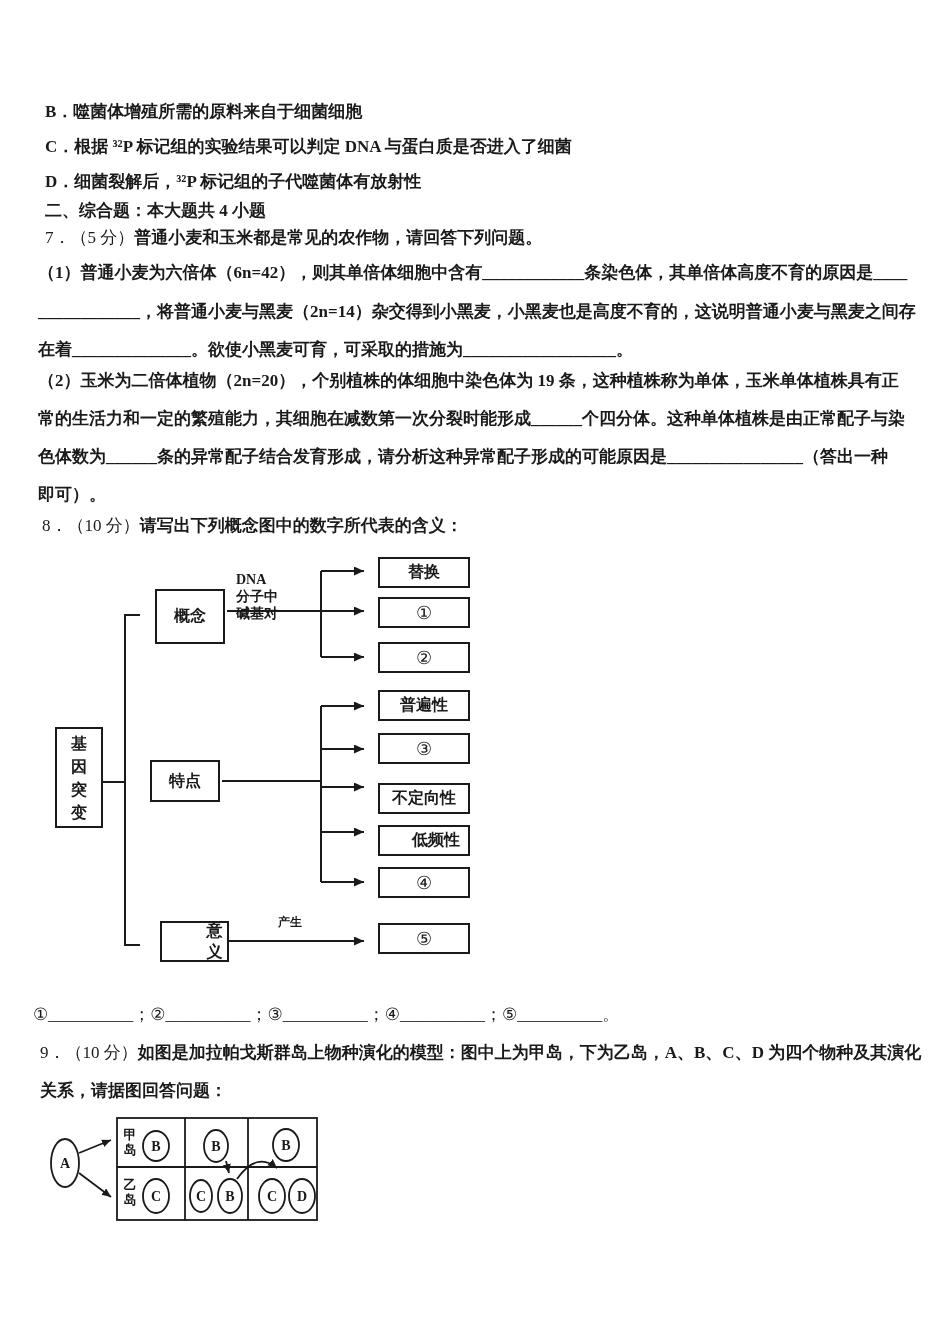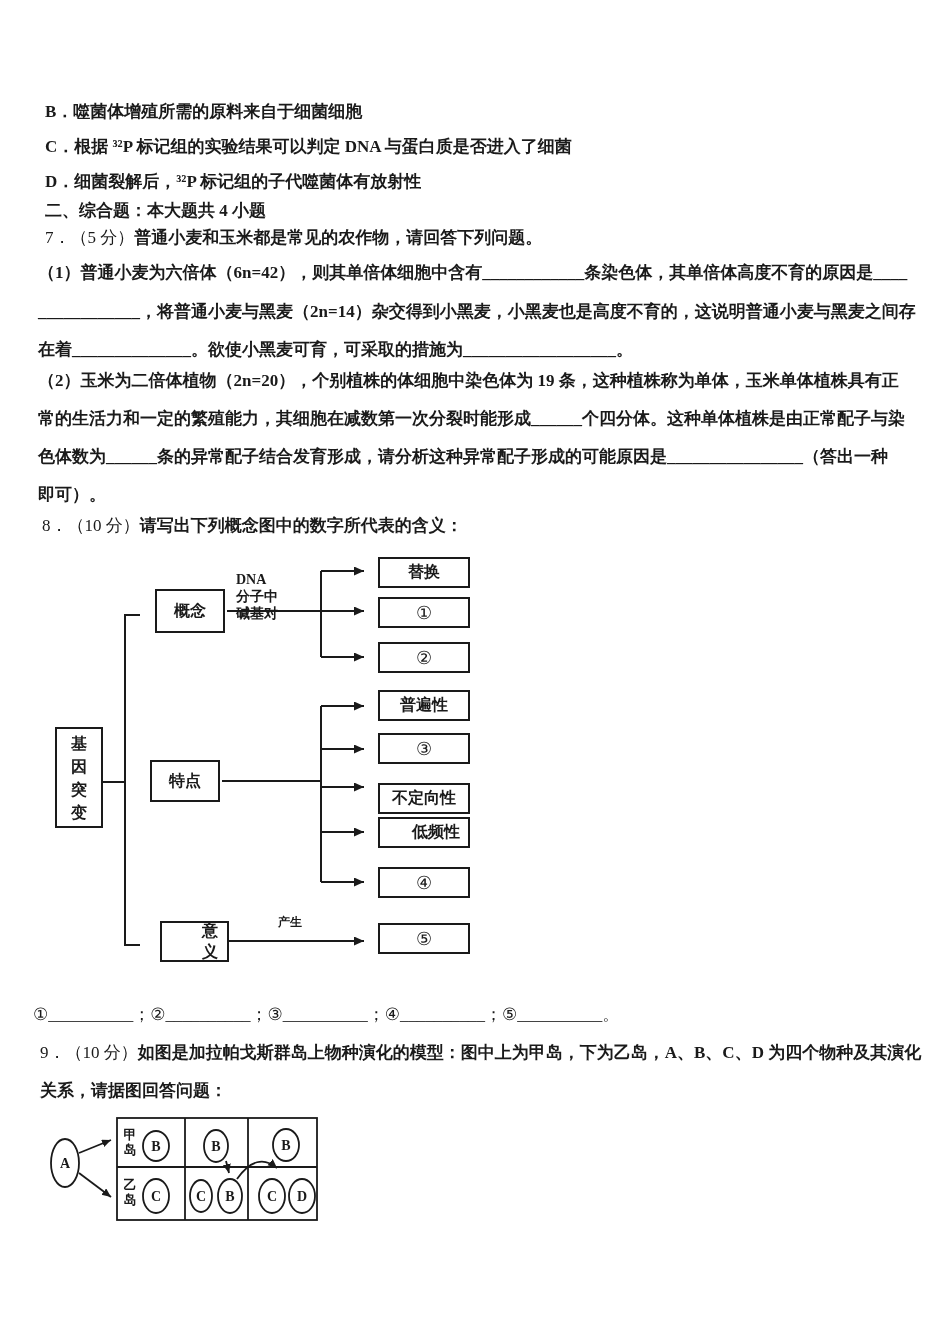--- a/index.html
+++ b/index.html
@@ -10,25 +10,25 @@
   }
   .tline{position:absolute; white-space:pre; font-size:17px; line-height:22px;}
   .bold{font-weight:bold;}
   .num{font-weight:normal;}
   
   #concept-map{position:absolute; left:40px; top:545px; width:470px; height:445px;}
   #concept-map svg{position:absolute; left:0; top:0;}
   .dbox{
     position:absolute; box-sizing:border-box; border:2px solid #1a1a1a;
     display:flex; align-items:center; justify-content:center;
-    background:#fff; font-size:16px; font-weight:bold; text-align:left;
+    background:#fff; font-size:16px; font-weight:bold; text-align:center;
   }
   .dbox.circled{font-weight:normal; font-size:18px;}
   #cm-root{left:15px; top:182px; width:48px; height:101px; white-space:pre-line; line-height:23px;}
-  #cm-concept{left:115px; top:44px; width:70px; height:44px;}
+  #cm-concept{left:115px; top:44px; width:70px; height:55px;}
   #cm-feature{left:110px; top:215px; width:70px; height:42px;}
   #cm-meaning{left:120px; top:376px; width:69px; height:41px;padding-left:40px;}
   .cm-item{left:338px; width:92px; height:31px;}
   .dlabel{position:absolute; text-align:left; white-space:pre-line; font-weight:bold;}
   #cm-dna-label{left:196px; top:26px; width:82px; font-size:14px; line-height:17px;}
   #cm-produce-label{left:238px; top:369px; width:60px; font-size:12px;}
   
   #island-model{position:absolute; left:40px; top:1115px; width:320px; height:120px;}
   #island-model svg{position:absolute; left:0; top:0;}
   .ilabel{position:absolute; white-space:pre-line; font-size:13px; line-height:15px; font-weight:bold; text-align:center;}
@@ -97,21 +97,21 @@
     <div class="dlabel" id="cm-dna-label">DNA
 分子中
 碱基对</div>
     <div class="dlabel" id="cm-produce-label">产生</div>
     <div class="dbox cm-item" style="top:12px;">替换</div>
     <div class="dbox cm-item circled" style="top:52px;">①</div>
     <div class="dbox cm-item circled" style="top:97px;">②</div>
     <div class="dbox cm-item" style="top:145px;">普遍性</div>
     <div class="dbox cm-item circled" style="top:188px;">③</div>
     <div class="dbox cm-item" style="top:238px;">不定向性</div>
-    <div class="dbox cm-item" style="top:272px;padding-left:24px;">低频性</div>
+    <div class="dbox cm-item" style="top:280px;padding-left:24px;">低频性</div>
     <div class="dbox cm-item circled" style="top:322px;">④</div>
     <div class="dbox cm-item circled" style="top:378px;">⑤</div>
   </div>
 
   <div class="tline" style="left:33px; top:1004px;">①__________；②__________；③__________；④__________；⑤__________。</div>
 
   <div class="tline" style="left:40px; top:1042px;"><span class="num">9．（10 分）</span><span class="bold">如图是加拉帕戈斯群岛上物种演化的模型：图中上为甲岛，下为乙岛，A、B、C、D 为四个物种及其演化</span></div>
   <div class="tline bold" style="left:40px; top:1080px;">关系，请据图回答问题：</div>
 
   <div id="island-model">

